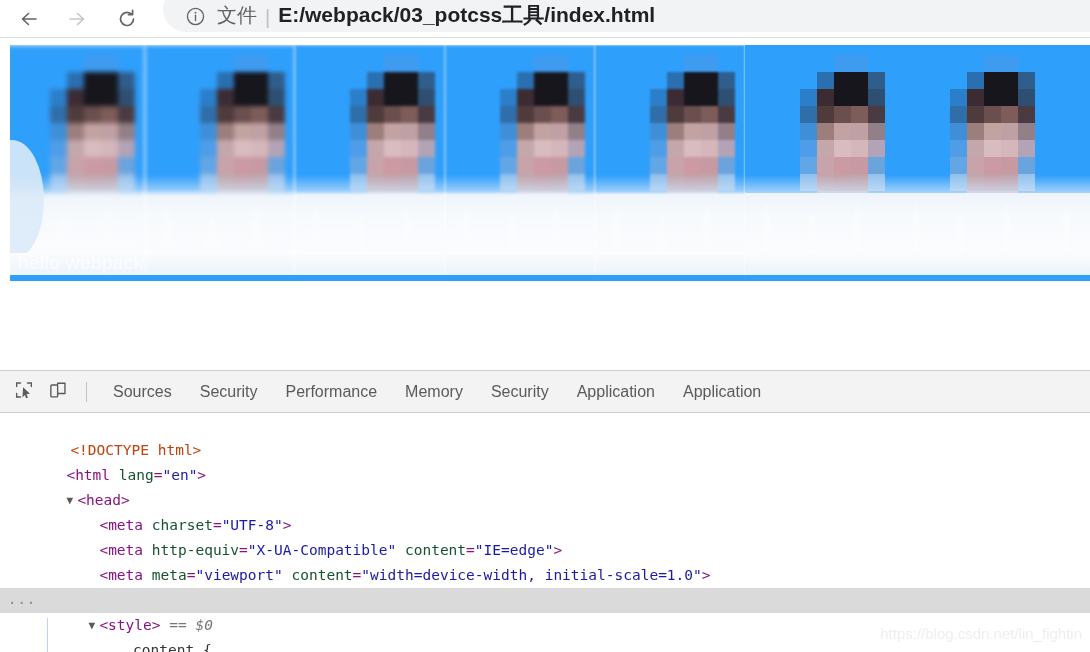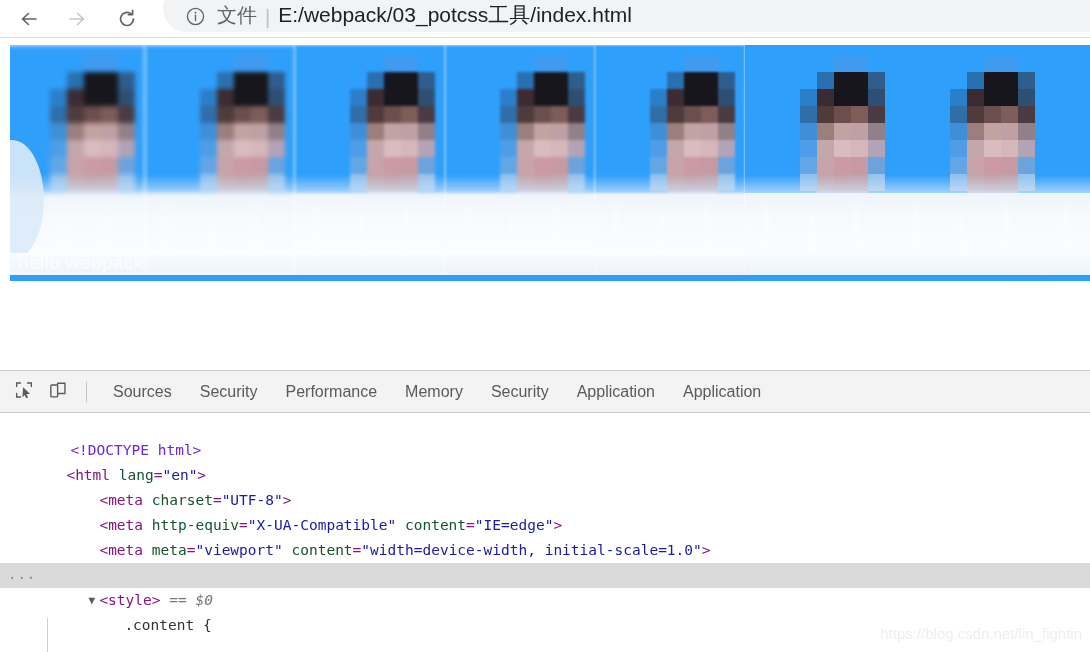--- a/index.html
+++ b/index.html
@@ -71,20 +71,21 @@
     color: #bdc1c6;
     font-size: 20px;
     margin: 0 8px 1px 8px;
   }
   .omni-url {
     font-family: "Liberation Sans", sans-serif;
     font-size: 21px;
     color: #202124;
     margin-bottom: 1px;
     white-space: nowrap;
+    font-weight: bold;
   }
 
   .toolbar-rule {
     position: absolute;
     left: 0;
     top: 37px;
     width: 1090px;
     height: 1px;
     background: #dadce0;
   }
@@ -278,21 +279,21 @@
     left: 8px;
     top: 3px;
     font-size: 14px;
     color: #8a8a8a;
     letter-spacing: 1px;
   }
   .tag    { color: #881280; }
   .punct  { color: #881280; }
   .attr   { color: #14532d; }
   .val    { color: #1a1aa6; }
-  .doctype{ color: #6d28d9; }
+  .doctype{ color: #c2410c; }
   .txt    { color: #333333; }
   .dollar { color: #777777; font-style: italic; }
   .eq     { color: #777777; }
 
   .guide-line {
     position: absolute;
     left: 47px;
     top: 618px;
     width: 1px;
     height: 34px;
@@ -766,20 +767,23 @@
   <div class="dt-body">
 
     <div class="code-line" style="padding-left:18px;">
       <span class="doctype">&lt;!DOCTYPE html&gt;</span>
     </div>
 
     <div class="code-line" style="padding-left:14px;">
       <span class="punct">&lt;</span><span class="tag">html</span><span class="txt"> </span><span class="attr">lang</span><span class="punct">=</span><span class="val">"en"</span><span class="punct">&gt;</span>
     </div>
 
+    <div class="code-line" style="padding-left:14px;">
+      <span class="tri">▼</span><span class="tag">&lt;head&gt;</span>
+    </div>
 
     <div class="code-line" style="padding-left:47px;">
       <span class="punct">&lt;</span><span class="tag">meta</span><span class="txt"> </span><span class="attr">charset</span><span class="punct">=</span><span class="val">"UTF-8"</span><span class="punct">&gt;</span>
     </div>
 
     <div class="code-line" style="padding-left:47px;">
       <span class="punct">&lt;</span><span class="tag">meta</span><span class="txt"> </span><span class="attr">http-equiv</span><span class="punct">=</span><span class="val">"X-UA-Compatible"</span><span class="txt"> </span><span class="attr">content</span><span class="punct">=</span><span class="val">"IE=edge"</span><span class="punct">&gt;</span>
     </div>
 
     <div class="code-line" style="padding-left:47px;">

